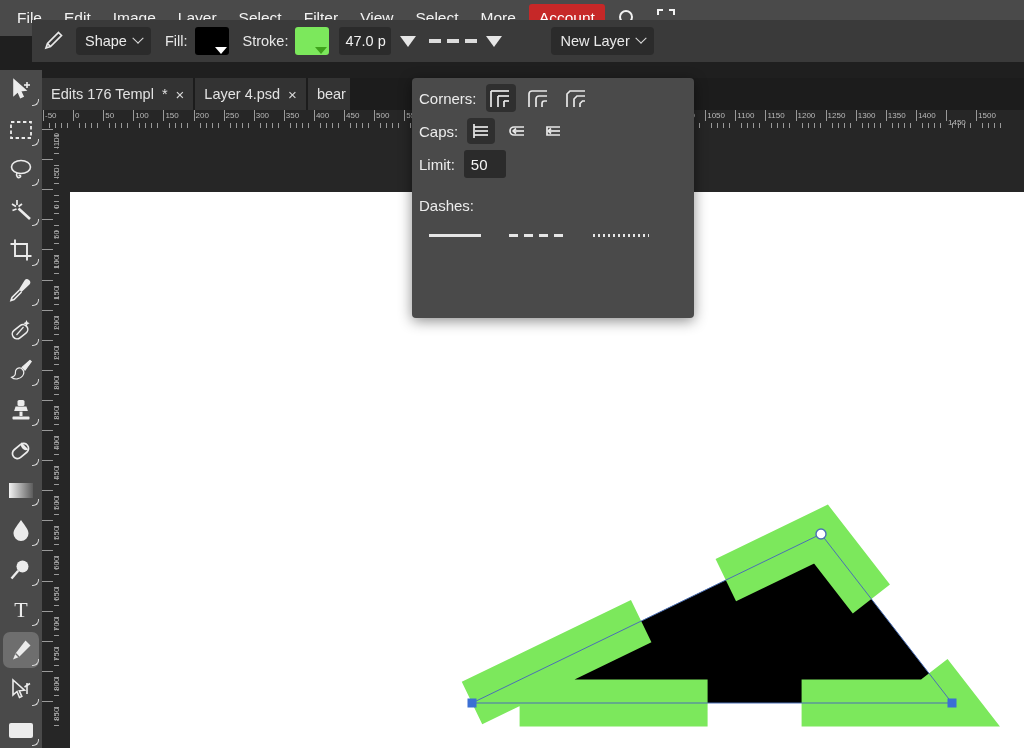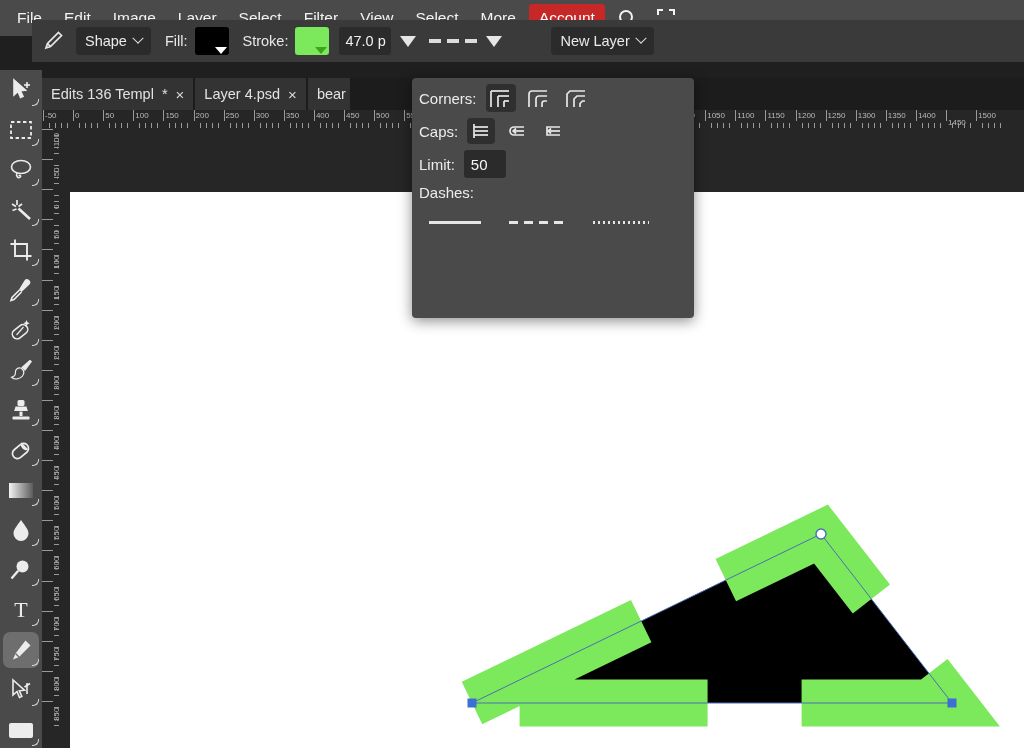--- a/index.html
+++ b/index.html
@@ -341,21 +341,21 @@
     </div>
     <div class="tri-down"></div>
     <div class="opt-select" style="margin-left:40px">
       <span>New Layer</span>
       <span class="chev"></span>
     </div>
   </div>
 
   <div class="tabbar">
     <div class="tab" style="max-width:156px">
-      <span class="tname">Edits 136 Templ</span>
+      <span class="tname">Edits 176 Templ</span>
       <span class="dirty">*</span>
       <span class="xbtn">×</span>
     </div>
     <div class="tab">
       <span class="tname">Layer 4.psd</span>
       <span class="xbtn">×</span>
     </div>
     <div class="tab narrow">
       <span class="tname">bear</span>
     </div>
@@ -866,21 +866,21 @@
           <polyline points="9,6.5 6.2,9 9,11.5"></polyline>
         </svg>
       </div>
     </div>
 
     <div class="pop-row">
       <span class="pop-label">Limit:</span>
       <div class="pop-input" style="width:42px">50</div>
     </div>
 
-    <div class="pop-row" style="margin-top:6px">
+    <div class="pop-row" style="margin-top:19px">
       <span class="pop-label">Dashes:</span>
     </div>
 
     <div class="pop-dashrow">
       <div class="dash-solid"></div>
       <div class="dash-dashed"></div>
       <div class="dash-dotted"></div>
     </div>
   </div>
 

